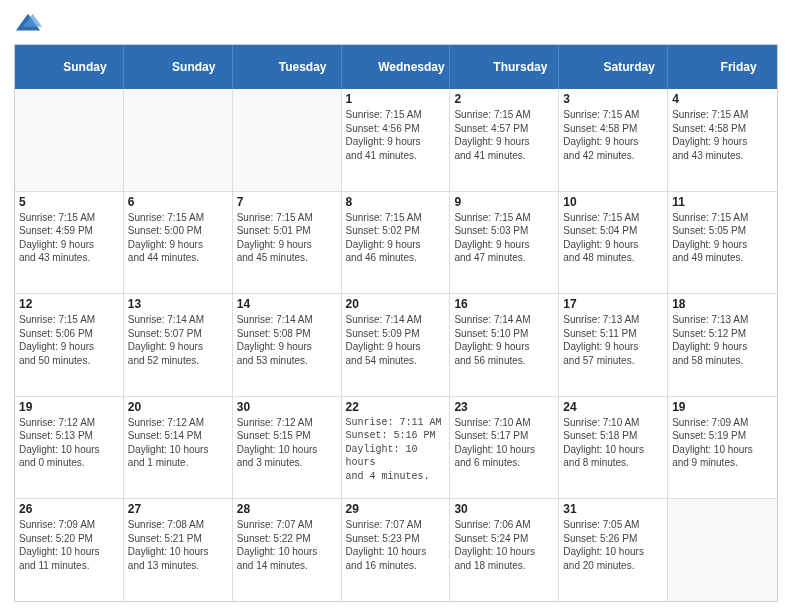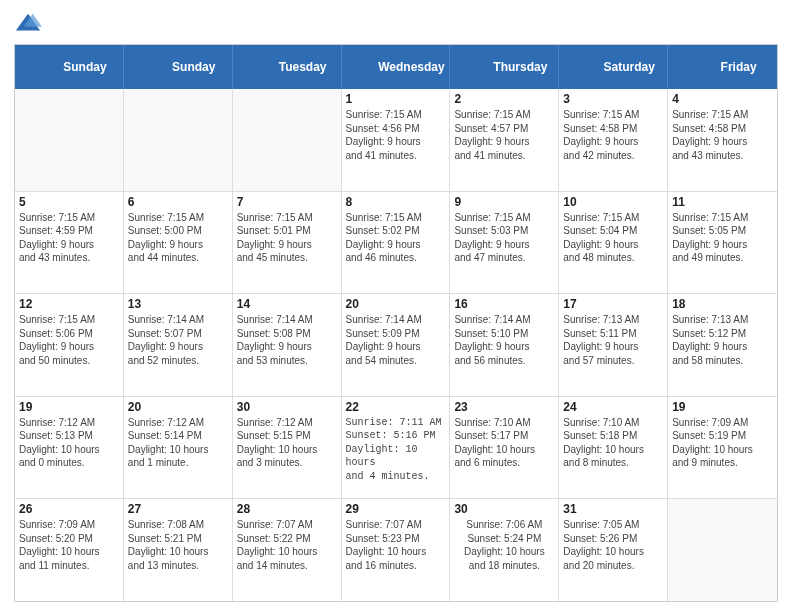--- a/index.html
+++ b/index.html
@@ -360,21 +360,21 @@
           </div>
           <div class="calendar-cell">
             <span class="cell-date">29</span>
             <div class="cell-info" style="white-space: pre-line;">Sunrise: 7:07 AM
 Sunset: 5:23 PM
 Daylight: 10 hours
 and 16 minutes.</div>
           </div>
           <div class="calendar-cell">
             <span class="cell-date">30</span>
-            <div class="cell-info" style="white-space: pre-line; text-align: center;">Sunrise: 7:06 AM
+            <div class="cell-info" style="white-space: pre-line;">Sunrise: 7:06 AM
 Sunset: 5:24 PM
 Daylight: 10 hours
 and 18 minutes.</div>
           </div>
           <div class="calendar-cell">
             <span class="cell-date">31</span>
             <div class="cell-info" style="white-space: pre-line;">Sunrise: 7:05 AM
 Sunset: 5:26 PM
 Daylight: 10 hours
 and 20 minutes.</div>

